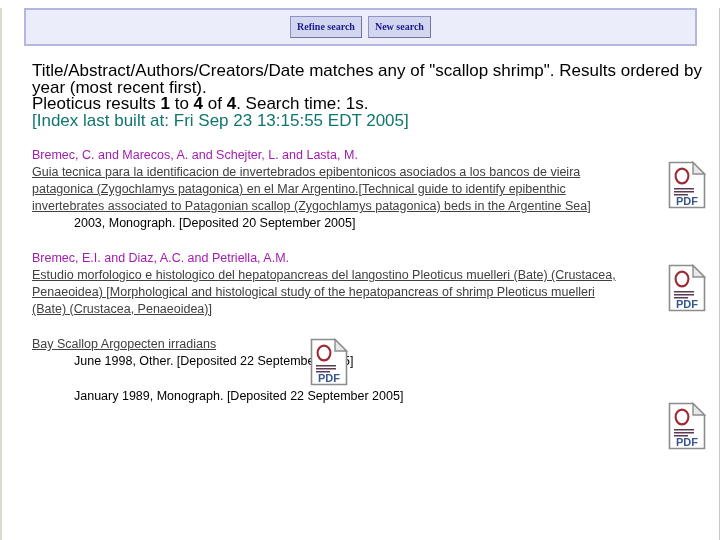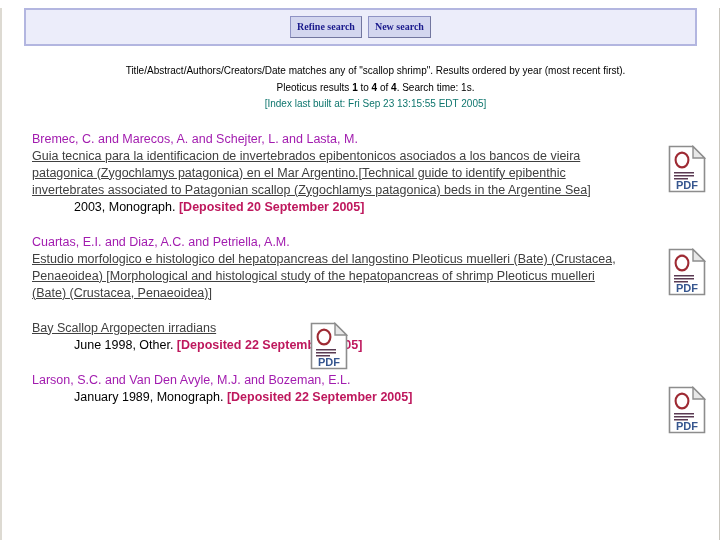--- a/index.html
+++ b/index.html
@@ -46,24 +46,23 @@
     border-bottom-color: #72769f;
     padding: 2px 6px 3px 6px;
     line-height: 15px;
     cursor: pointer;
     white-space: nowrap;
   }
   
   .summary {
     margin: 17px 0 0 30px;
     font-family: "Liberation Sans", sans-serif;
-    font-size: 10px;
+    font-size: 17px;
     line-height: 16.5px;
     color: #000;
-    text-align: center;
   }
   .summary b { font-weight: bold; }
   .muted {
     color: #0f766e;
   }
   
   .results {
     margin: 0 0 0 30px;
     width: 660px;
     position: relative;
@@ -80,22 +79,21 @@
   .entry .title {
     color: #404040;
     text-decoration: underline;
     cursor: pointer;
   }
   .entry .meta {
     color: #000;
     margin-left: 42px;
   }
   .entry .deposited {
-    color: #be185d;
-    font-weight: bold;
+    color: #000000;
   }
   .textcol {
     display: block;
   }
   .entry.has-side .textcol {
     max-width: 600px;
   }
   
   .pdf-side {
     position: absolute;
@@ -147,21 +145,21 @@
               <rect x="6" y="27" width="20" height="1.5"></rect>
               <rect x="6" y="30" width="20" height="1.5"></rect>
               <rect x="6" y="33" width="14" height="1.5"></rect>
             </g>
             <text x="19" y="43.5" font-family="Liberation Sans, sans-serif" font-size="11" font-weight="bold" fill="#36568f" text-anchor="middle">PDF</text>
           </svg>
         </div>
       </div>
       <div class="entry has-side">
         <div class="textcol">
-          <div class="authors">Cuartas, E.I. and Diaz, A.C. and Petriella, A.M.</div>
+          <div class="authors">Bremec, E.I. and Diaz, A.C. and Petriella, A.M.</div>
           <div><span class="title">Estudio morfologico e histologico del hepatopancreas del langostino Pleoticus muelleri (Bate) (Crustacea, Penaeoidea) [Morphological and histological study of the hepatopancreas of shrimp Pleoticus muelleri (Bate) (Crustacea, Penaeoidea)]</span></div>
         </div>
         <div class="pdf-side">
           <svg class="pdficon" viewBox="0 0 38 48">
             <path d="M1.5 1.5 H25 L36.5 13 V46.5 H1.5 Z" fill="#ffffff" stroke="#8d8d8d" stroke-width="1.6"></path>
             <path d="M25 1.5 L36.5 13 H25 Z" fill="#e8e8e8" stroke="#8d8d8d" stroke-width="1.4"></path>
             <ellipse cx="14" cy="15" rx="6.4" ry="7.4" fill="none" stroke="#9e2a33" stroke-width="2.1"></ellipse>
             <g fill="#5a3a52">
               <rect x="6" y="27" width="20" height="1.5"></rect>
               <rect x="6" y="30" width="20" height="1.5"></rect>
@@ -185,21 +183,20 @@
               <rect x="6" y="27" width="20" height="1.5"></rect>
               <rect x="6" y="30" width="20" height="1.5"></rect>
               <rect x="6" y="33" width="14" height="1.5"></rect>
             </g>
             <text x="19" y="43.5" font-family="Liberation Sans, sans-serif" font-size="11" font-weight="bold" fill="#36568f" text-anchor="middle">PDF</text>
           </svg>
         </div>
       </div>
       <div class="entry has-side">
         <div class="textcol">
-          <div class="authors">Larson, S.C. and Van Den Avyle, M.J. and Bozeman, E.L.</div>
           <div><span class="meta">January 1989, Monograph.</span><span class="deposited"> [Deposited 22 September 2005]</span></div>
         </div>
         <div class="pdf-side">
           <svg class="pdficon" viewBox="0 0 38 48">
             <path d="M1.5 1.5 H25 L36.5 13 V46.5 H1.5 Z" fill="#ffffff" stroke="#8d8d8d" stroke-width="1.6"></path>
             <path d="M25 1.5 L36.5 13 H25 Z" fill="#e8e8e8" stroke="#8d8d8d" stroke-width="1.4"></path>
             <ellipse cx="14" cy="15" rx="6.4" ry="7.4" fill="none" stroke="#9e2a33" stroke-width="2.1"></ellipse>
             <g fill="#5a3a52">
               <rect x="6" y="27" width="20" height="1.5"></rect>
               <rect x="6" y="30" width="20" height="1.5"></rect>

